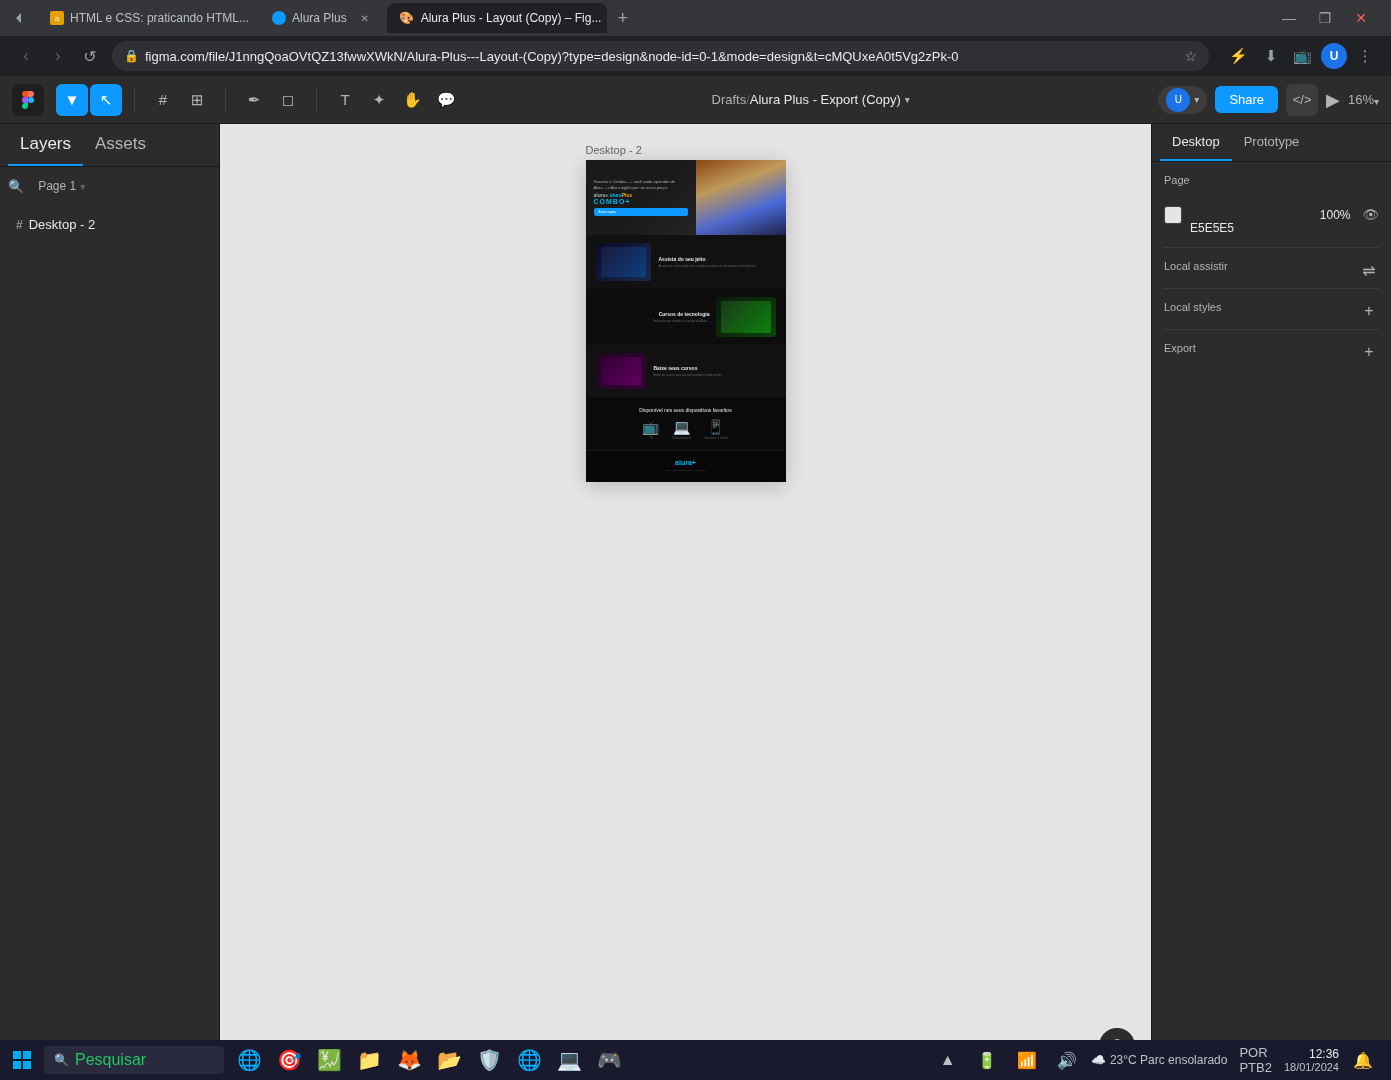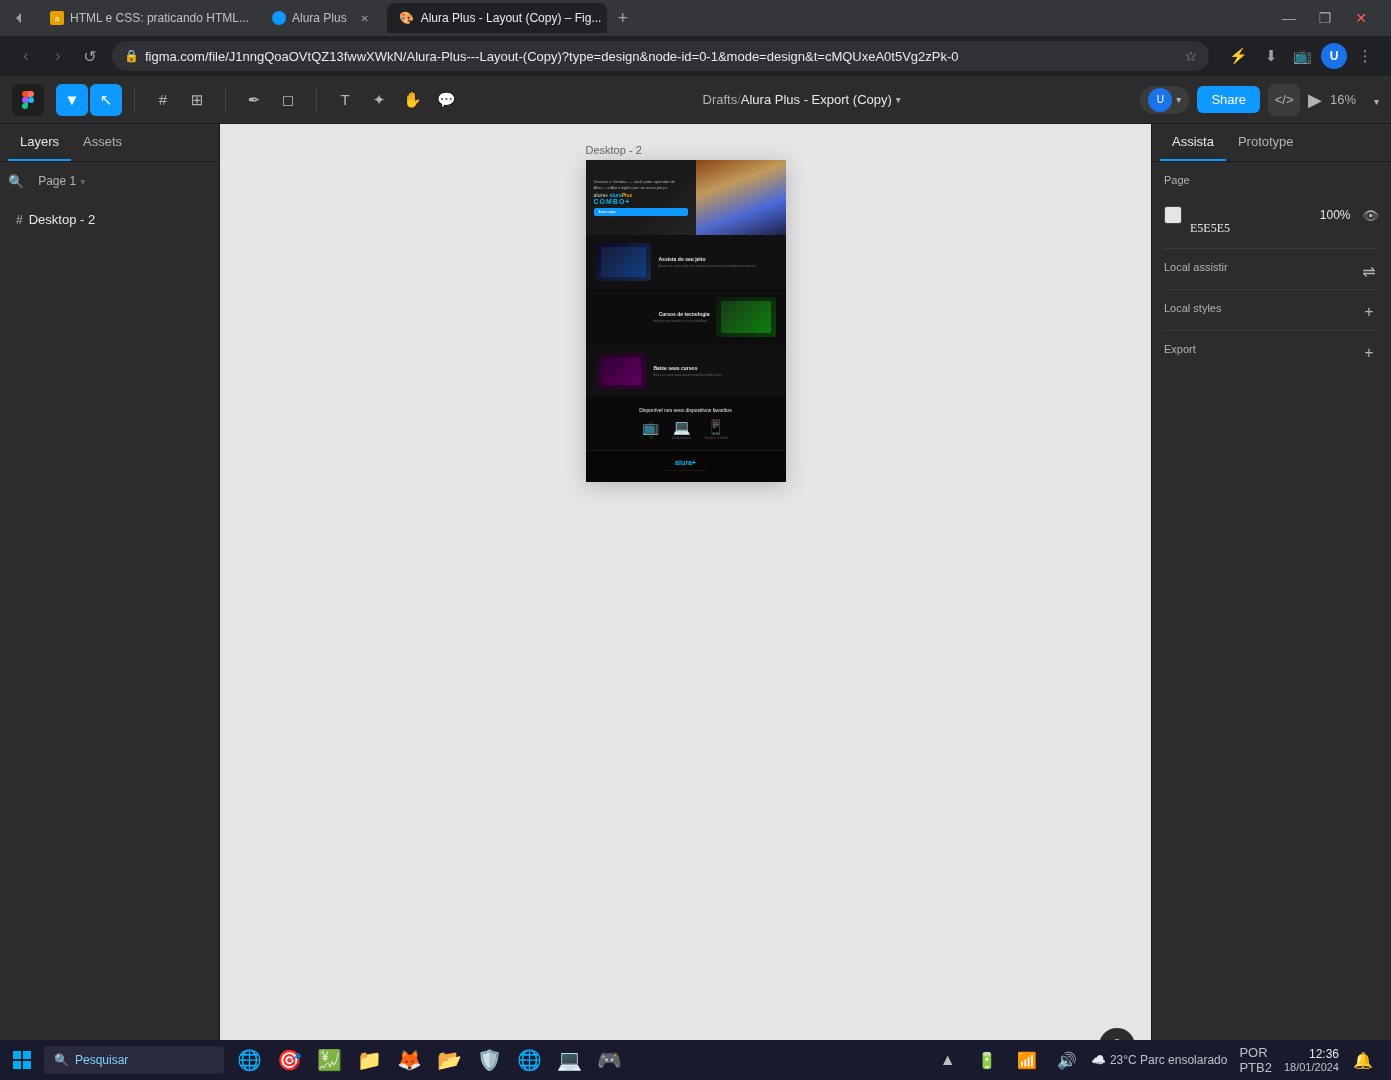--- a/index.html
+++ b/index.html
@@ -239,21 +239,21 @@
     .play-btn {
       background: transparent; border: none;
       color: #b3b3b3; font-size: 18px;
       cursor: pointer;
       display: flex; align-items: center; justify-content: center;
     }
     .zoom-btn {
       background: transparent; border: none;
       color: #b3b3b3; font-size: 13px;
       cursor: pointer;
-      display: flex; align-items: flex-end; gap: 18px;
+      display: flex; align-items: flex-end; gap: 0;
     }
 
     
     .figma-main {
       display: flex;
       flex: 1;
       overflow: hidden;
     }
 
     
@@ -264,21 +264,21 @@
       display: flex;
       flex-direction: column;
     }
     .panel-tabs {
       display: flex;
       border-bottom: 1px solid #1a1a1a;
       padding: 0 8px;
     }
     .panel-tab {
       padding: 10px 12px;
-      font-size: 13px;
+      font-size: 17px;
       color: #b3b3b3;
       cursor: pointer;
       border-bottom: 2px solid transparent;
     }
     .panel-tab.active {
       color: #e8e8e8;
       border-bottom: 2px solid #0d99ff;
     }
     .panel-search {
       padding: 8px;
@@ -356,21 +356,21 @@
     .color-row {
       display: flex; align-items: center; gap: 8px;
       margin-bottom: 12px;
     }
     .color-swatch {
       width: 18px; height: 18px;
       border-radius: 3px;
       border: 1px solid #444;
     }
     .color-value {
-      font-size: 12px; color: #e8e8e8; font-family: Liberation Serif, serif; margin-top: 27px;
+      font-size: 12px; color: #e8e8e8; font-family: Liberation Sans, sans-serif; margin-top: 27px;
     }
     .opacity-value { font-size: 12px; color: #e8e8e8; margin-left: auto; }
     .eye-icon { color: #b3b3b3; font-size: 13px; margin-left: 4px; cursor: pointer; }
     .section-row {
       display: flex; align-items: center; justify-content: space-between;
       margin-bottom: 8px; margin-top: 12px;
     }
     .add-btn {
       width: 20px; height: 20px;
       background: transparent; border: none;
@@ -413,21 +413,21 @@
     .taskbar-search {
       display: flex; align-items: center;
       background: #2a2a3e;
       border-radius: 4px;
       height: 28px;
       padding: 0 10px;
       gap: 6px;
       width: 180px;
     }
     .taskbar-search-icon { color: #9aa0a6; font-size: 12px; }
-    .taskbar-search-text { font-size: 12px; color: #7dd3fc; }
+    .taskbar-search-text { font-size: 16px; color: #22c55e; }
     .taskbar-apps { display: flex; align-items: center; gap: 4px; margin-left: 8px; }
     .taskbar-app {
       width: 36px; height: 36px;
       border-radius: 4px;
       display: flex; align-items: center; justify-content: center;
       cursor: pointer;
       font-size: 20px;
     }
     .taskbar-right {
       margin-left: auto;
@@ -701,21 +701,21 @@
 
           </div>
         </div>
       </div>
 
       <button class="help-btn">?</button>
     </div>
 
     <div class="right-panel">
       <div class="right-panel-tabs">
-        <div class="right-panel-tab active">Assista</div>
+        <div class="right-panel-tab active">Desktop</div>
         <div class="right-panel-tab">Prototype</div>
       </div>
       <div class="right-panel-content">
 
         <div class="section-label">Page</div>
         <div class="color-row">
           <div class="color-swatch" style="background:#e5e5e5;"></div>
           <span class="color-value">E5E5E5</span>
           <span class="opacity-value">100%</span>
           <span class="eye-icon">👁</span>

